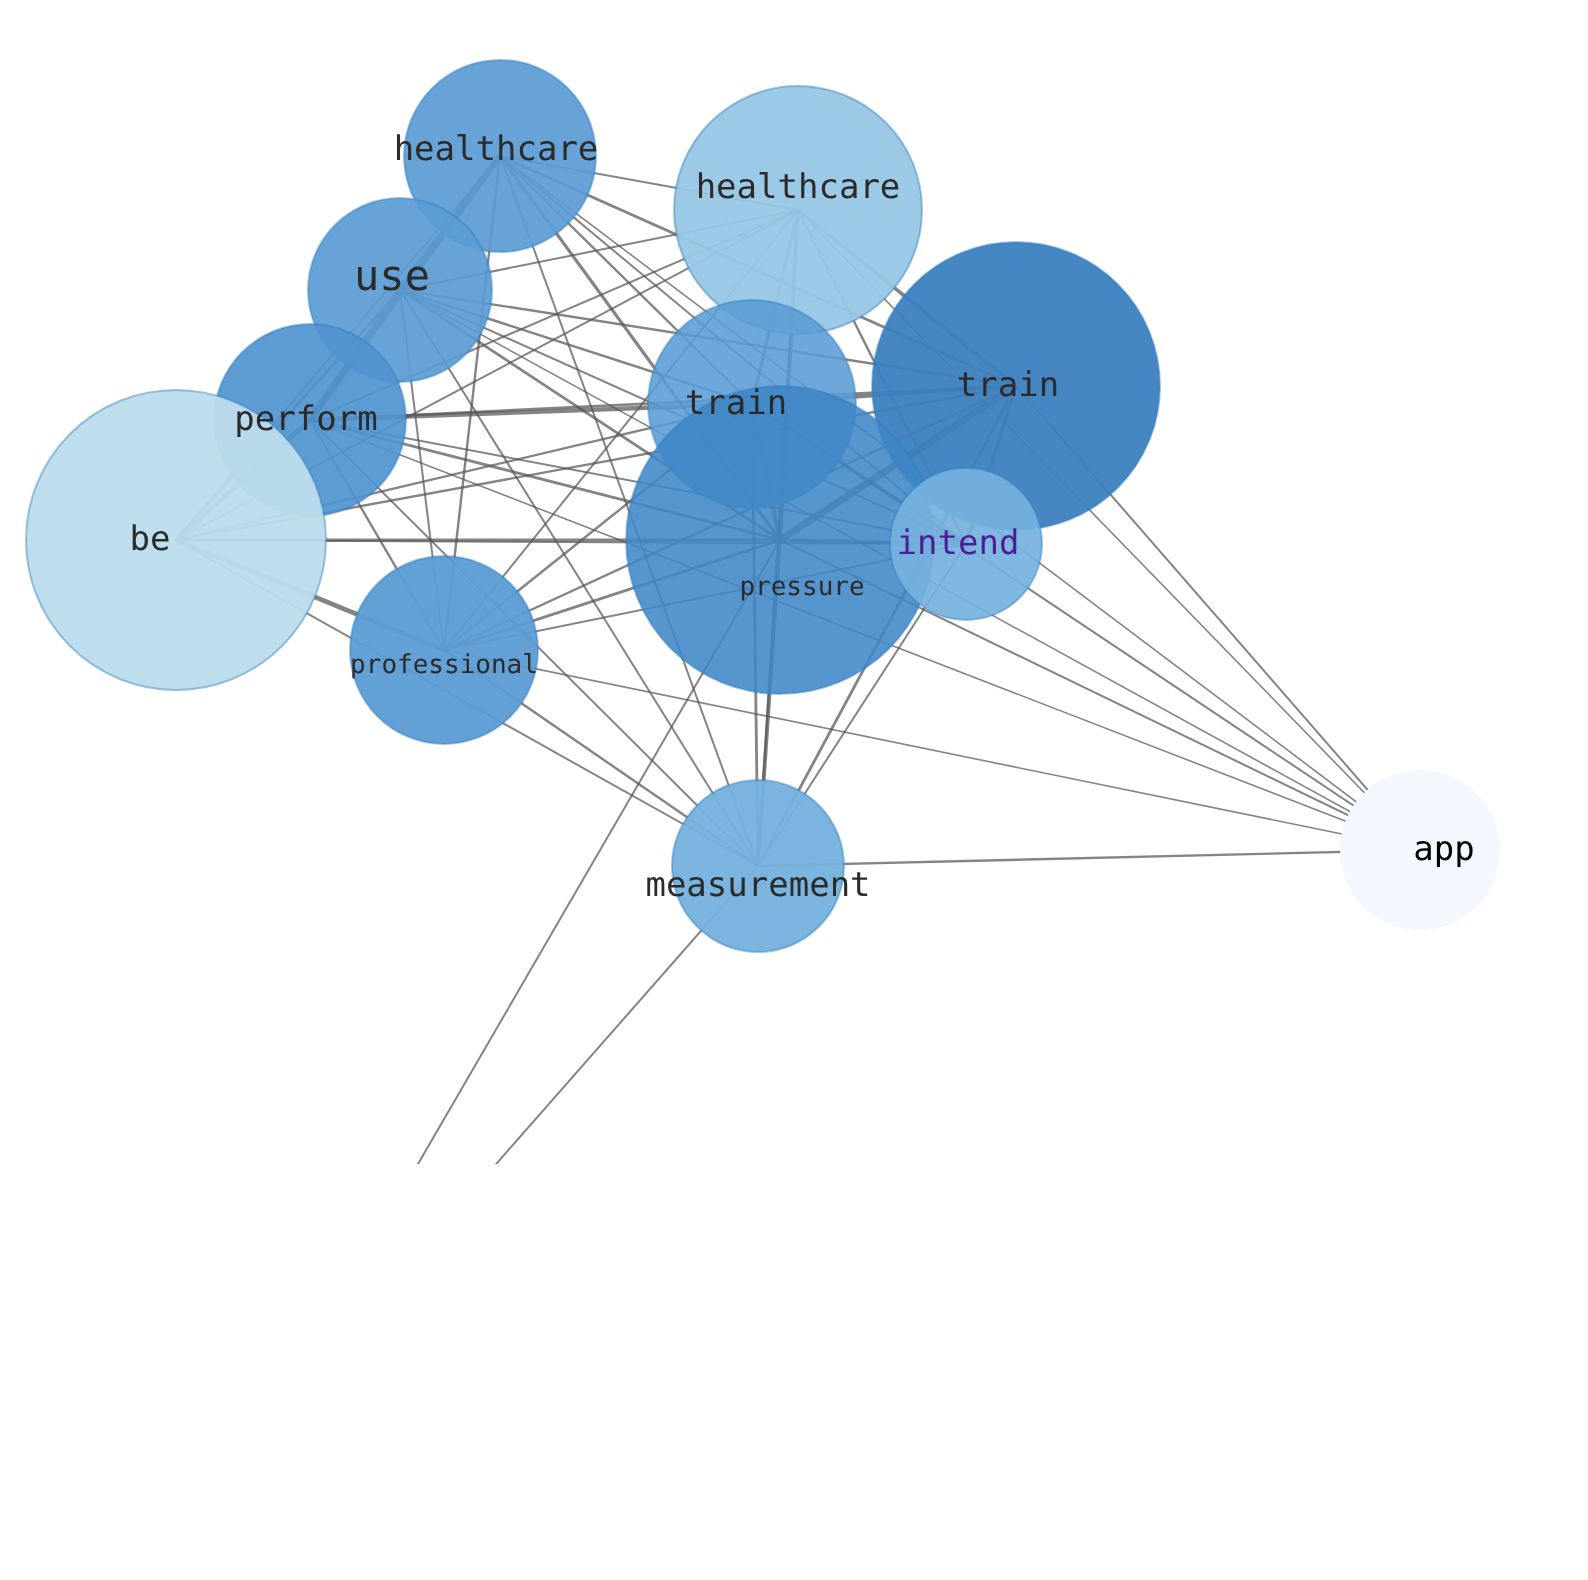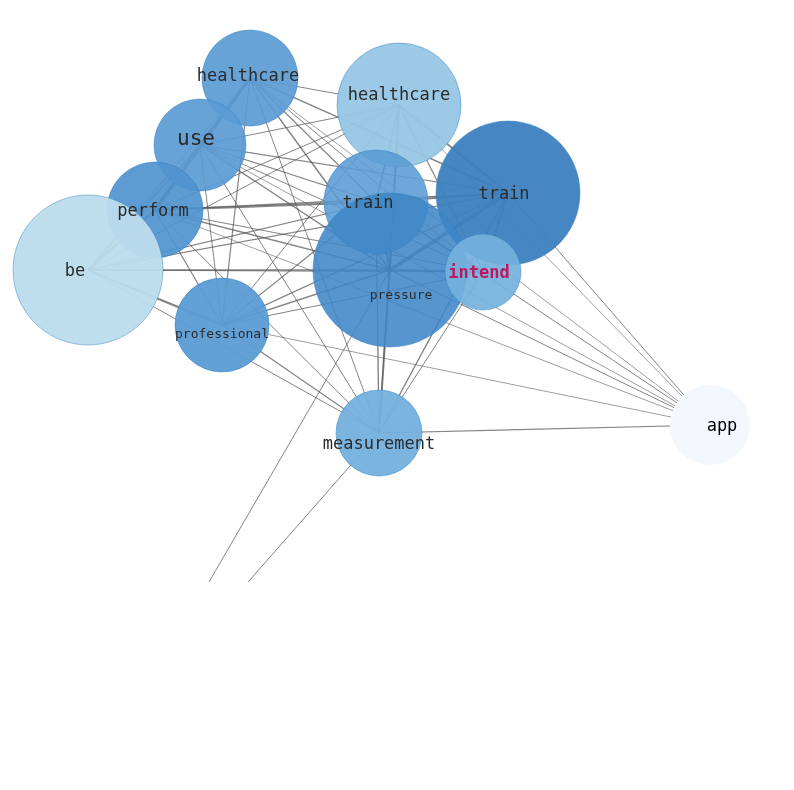--- a/index.html
+++ b/index.html
@@ -126,19 +126,19 @@
   </svg>
   <div id="label-layer">
       <div class="node-label" style="left: 248px; top: 75px; font-size: 17px; color: rgb(43, 43, 43);">healthcare</div>
       <div class="node-label" style="left: 399px; top: 94px; font-size: 17px; color: rgb(43, 43, 43);">healthcare</div>
       <div class="node-label" style="left: 196px; top: 138px; font-size: 21px; color: rgb(43, 43, 43);">use</div>
       <div class="node-label" style="left: 153px; top: 210px; font-size: 17px; color: rgb(43, 43, 43);">perform</div>
       <div class="node-label" style="left: 75px; top: 270px; font-size: 17px; color: rgb(43, 43, 43);">be</div>
       <div class="node-label" style="left: 368px; top: 202px; font-size: 17px; color: rgb(43, 43, 43);">train</div>
       <div class="node-label" style="left: 504px; top: 193px; font-size: 17px; color: rgb(43, 43, 43);">train</div>
       <div class="node-label" style="left: 389px; top: 294px; font-size: 13px; color: rgb(43, 43, 43); margin-left: 12px;">pressure</div>
-      <div class="node-label" style="left: 479px; top: 272px; font-size: 17px; color: #be185d; font-weight: bold;">intend</div>
+      <div class="node-label" style="left: 479px; top: 272px; font-size: 17px; color: #4c1d95;">intend</div>
       <div class="node-label" style="left: 222px; top: 333px; font-size: 13px; color: rgb(43, 43, 43);">professional</div>
       <div class="node-label" style="left: 379px; top: 443px; font-size: 17px; color: rgb(43, 43, 43);">measurement</div>
       <div class="node-label" style="left: 722px; top: 425px; font-size: 17px; color: #000000;">app</div>
       <div class="node-label" style="left: 129px; top: 713px; font-size: 17px; color: rgb(43, 43, 43);">ce</div>
     </div>
 </div>
 
 </body></html>

